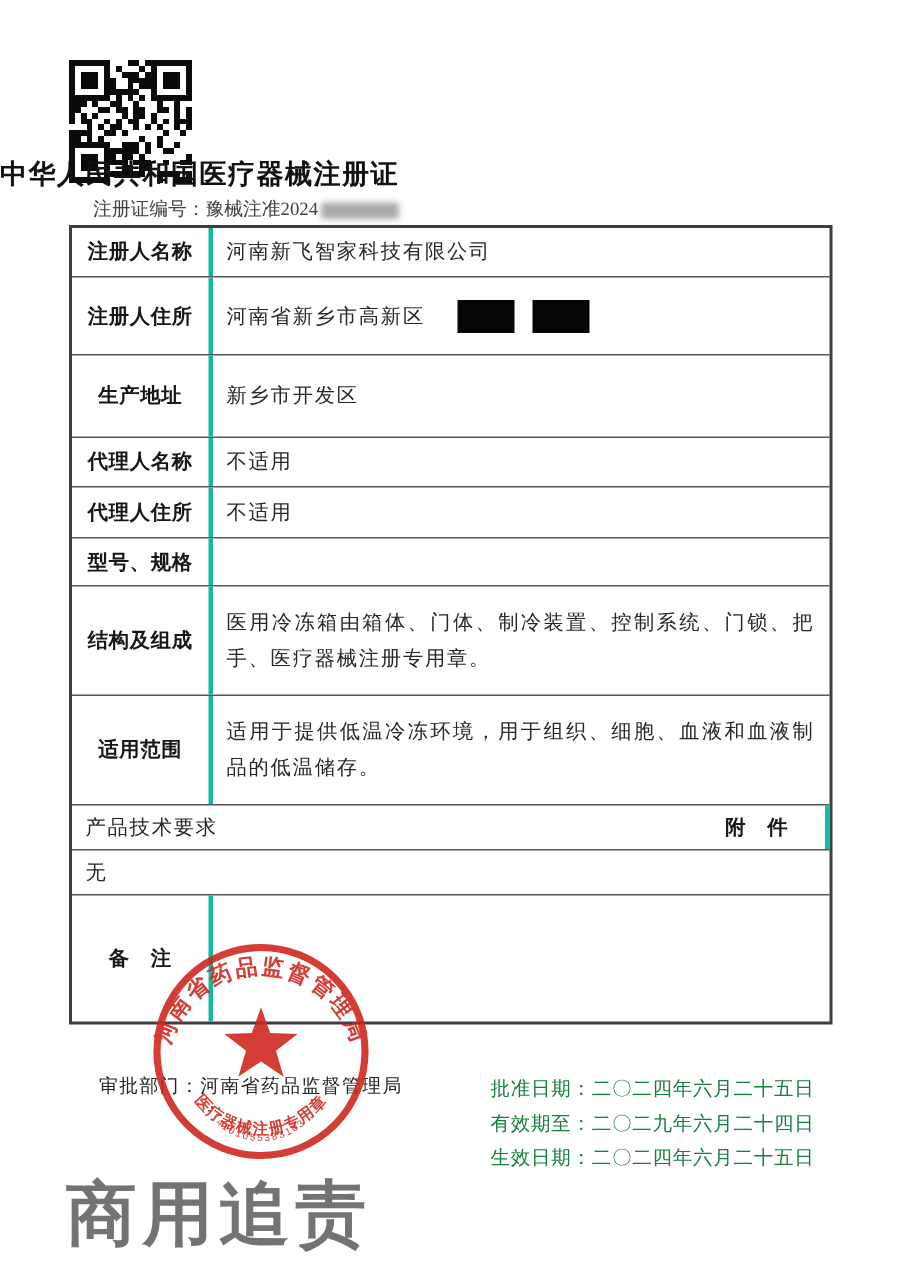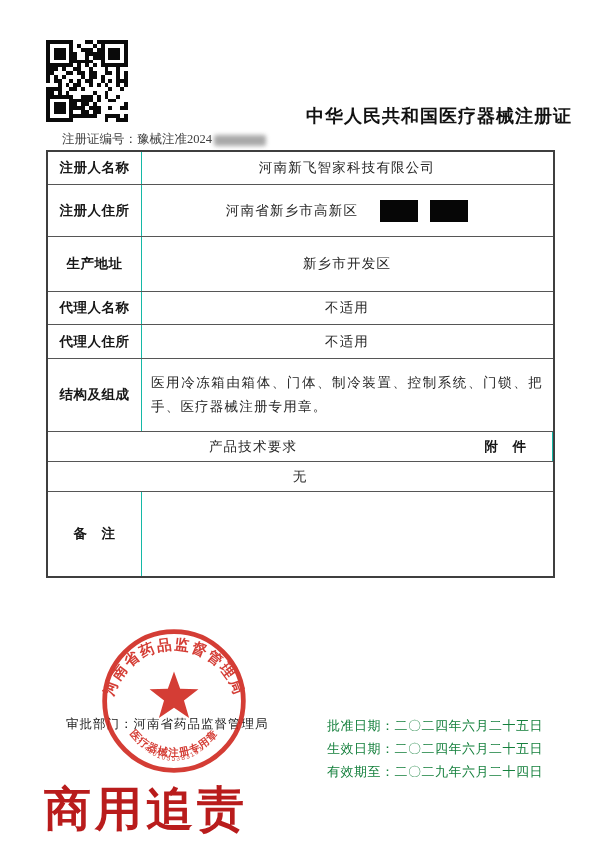--- a/index.html
+++ b/index.html
@@ -9,21 +9,21 @@
     font-family:"Liberation Sans", sans-serif; color:#1c1c1c; overflow:hidden;
   }
   .abs { position:absolute; }
 
   
   #qr { left:46px; top:40px; width:82px; height:82px; }
   #qr svg { width:100%; height:100%; shape-rendering:crispEdges; }
 
   
   .title {
-    left:0; top:104px; width:600px; text-align:right;
+    left:0; top:104px; width:600px; text-align:left;
     font-size:18px; font-weight:bold; letter-spacing:1px; color:#111;
     padding-right:28px;
   }
 
   
   .regline {
     left:62px; top:131px; font-size:12.5px; color:#404040;
     font-family:"Liberation Serif", serif; white-space:nowrap;
   }
   .regline .blur {
@@ -35,27 +35,26 @@
   
   .cert-table {
     left:46px; top:150px; width:509px; border:2px solid #3f3f3f;
   }
   .row { display:flex; border-bottom:1px solid #565656; }
   .row:last-child { border-bottom:none; }
   .cell { display:flex; align-items:center; }
   .cell.label {
     width:94px; justify-content:center; text-align:center;
     font-weight:bold; font-size:13.5px; color:#161616; letter-spacing:.5px;
-    border-right:1px solid #14b8a6; flex-shrink:0; padding:2px 3px;
+    border-right:3px solid #14b8a6; flex-shrink:0; padding:2px 3px;
   }
   .cell.value {
     flex:1; font-family:"Liberation Serif", serif; font-size:13.5px; color:#262626;
     padding:4px 10px 4px 9px; letter-spacing:1.2px; line-height:1.75;
     text-align:justify;
-    justify-content:center;
   }
   .redact {
     display:inline-block; width:38px; height:22px; background:#060606;
     margin-left:12px; vertical-align:middle;
   }
   .redact.first { margin-left:22px; }
 
   
   .dept {
     left:66px; top:716px; font-size:12.5px; color:#222;
@@ -65,21 +64,21 @@
     left:327px; top:714px; font-size:13px; color:#15803d;
     font-family:"Liberation Serif", serif; line-height:23px; letter-spacing:.5px;
     white-space:nowrap;
   }
 
   
   #seal { left:98px; top:625px; width:152px; height:152px; opacity:.88; z-index:5; }
 
   
   .watermark {
-    left:44px; top:778px; font-size:47px; font-weight:bold; color:#b91c1c;
+    left:44px; top:778px; font-size:47px; font-weight:bold; color:#737373;
     letter-spacing:4px; z-index:6; font-family:"Liberation Sans", sans-serif;
     white-space:nowrap;
   }
 </style>
 </head>
 <body>
 
 <div class="abs" id="qr"><svg viewBox="0 0 21 21">
       <rect x="0" y="0" width="1" height="1" fill="#0a0a0a"></rect>
       <rect x="1" y="0" width="1" height="1" fill="#0a0a0a"></rect>
@@ -360,28 +359,40 @@
   </div>
 
   <div class="row" style="height:34px">
     <div class="cell label">代理人住所</div>
     <div class="cell value">
         <span>不适用</span>
       </div>
   </div>
 
 
+  <div class="row" style="height:32px">
+    <div class="cell label">型号、规格</div>
+    <div class="cell value">
+        <span></span>
+      </div>
+  </div>
 
   <div class="row" style="height:73px">
     <div class="cell label">结构及组成</div>
     <div class="cell value">
         <span>医用冷冻箱由箱体、门体、制冷装置、控制系统、门锁、把手、医疗器械注册专用章。</span>
       </div>
   </div>
 
+  <div class="row" style="height:73px">
+    <div class="cell label">适用范围</div>
+    <div class="cell value">
+        <span>适用于提供低温冷冻环境，用于组织、细胞、血液和血液制品的低温储存。</span>
+      </div>
+  </div>
 
   <div class="row" style="height:30px">
     <div class="cell value">
         <span>产品技术要求</span>
       </div>
     <div class="cell label">附　件</div>
   </div>
 
   <div class="row" style="height:30px">
     <div class="cell value">
@@ -394,22 +405,22 @@
     <div class="cell value">
         <span></span>
       </div>
   </div>
 
 </div>
 
 <div class="abs dept">审批部门：河南省药品监督管理局</div>
 <div class="abs dates">
   <div>批准日期：二〇二四年六月二十五日</div>
+  <div>有效期至：二〇二九年六月二十四日</div>
   <div>生效日期：二〇二四年六月二十五日</div>
-  <div>有效期至：二〇二九年六月二十四日</div>
 </div>
 
 <svg class="abs" id="seal" viewBox="0 0 160 160">
   <defs>
     <path id="arcTop" d="M 15,103 A 66,66 0 1 1 145,103" fill="none"></path>
     <path id="arcBottom" d="M 33,114 A 58,58 0 0 0 127,114" fill="none"></path>
     <path id="arcNum" d="M 47,129 A 46,46 0 0 0 113,129" fill="none"></path>
   </defs>
   <circle cx="80" cy="80" r="73" fill="none" stroke="#cf231a" stroke-width="5"></circle>
   <polygon fill="#cf231a" points="80,49 86.5,67.1 105.7,67.7 90.5,79.4 95.9,97.8 80,87 64.1,97.8 69.5,79.4 54.3,67.7 73.5,67.1"></polygon>

